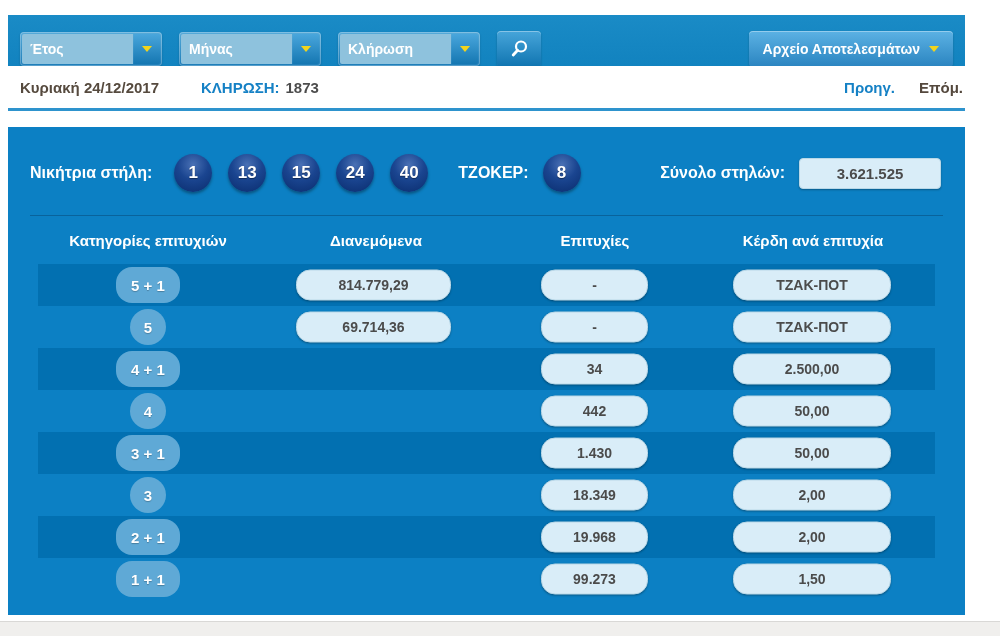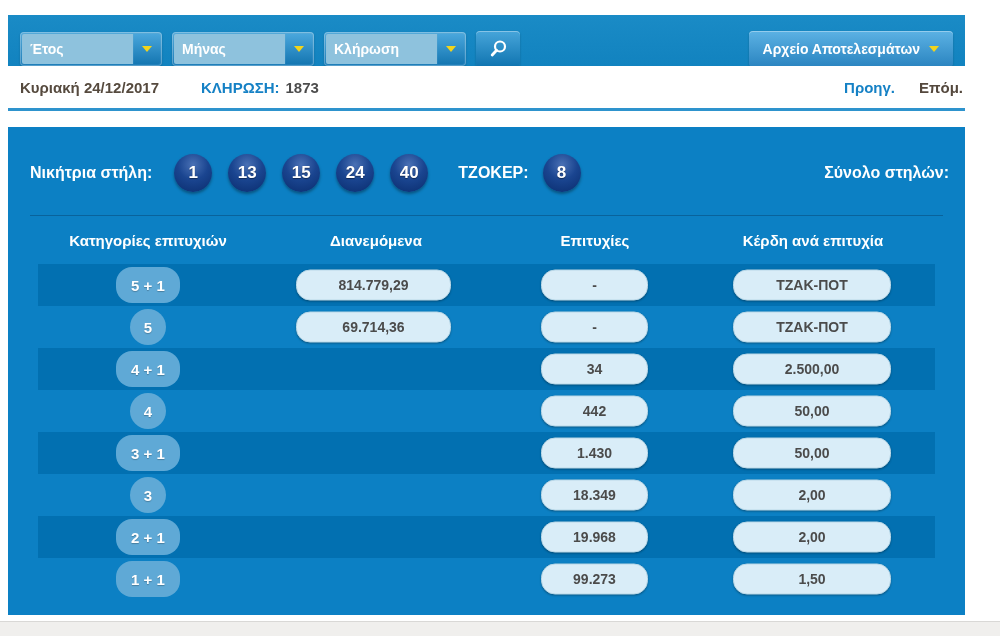--- a/index.html
+++ b/index.html
@@ -12,21 +12,21 @@
   
   .topbar {
     position:absolute; left:8px; top:15px; width:957px; height:67px;
     background:linear-gradient(#1a8bc6,#0f80bd);
     display:flex; align-items:center; padding:0 12px; box-sizing:border-box;
   }
   .dd {
     width:142px; height:34px; border-radius:4px;
     background:linear-gradient(#55aad9,#1d7db8);
     box-shadow:inset 0 0 0 1px rgba(255,255,255,0.25), 0 1px 2px rgba(0,0,0,0.2);
-    padding:2px; box-sizing:border-box; display:flex; margin-right:10px; cursor:pointer;
+    padding:2px; box-sizing:border-box; display:flex; margin-right:17px; cursor:pointer;
   }
   .dd-field {
     flex:1; background:#8ec2dd; border-radius:2px 0 0 2px;
     color:#fff; font-weight:bold; font-size:14px; line-height:30px;
     padding-left:8px; overflow:hidden; white-space:nowrap;
   }
   .dd-btn {
     width:26px; margin-left:1px; border-radius:0 2px 2px 0;
     background:linear-gradient(#49a6dc,#1577b2);
     display:flex; align-items:center; justify-content:center;
@@ -64,21 +64,21 @@
   .nav-prev { color:#1581c5; cursor:pointer; }
   .nav-next { color:#54483d; cursor:pointer; }
 
   
   .panel {
     position:absolute; left:8px; top:127px; width:957px; height:488px;
     background:#0c80c4;
   }
   .winrow {
     display:flex; align-items:center; height:44px;
-    padding:24px 16px 0 22px;
+    padding:24px 24px 0 22px;
   }
   .win-label, .joker-label, .total-label { color:#fff; font-size:16px; font-weight:bold; white-space:nowrap; }
   .balls { display:flex; gap:16px; margin-left:22px; }
   .ball {
     width:38px; height:38px; border-radius:50%;
     background:radial-gradient(circle at 50% 28%, #4a71b5 0%, #1a4590 45%, #0a2c6d 100%);
     color:#fff; font-weight:bold; font-size:17px;
     display:flex; align-items:center; justify-content:center;
     box-shadow:0 2px 3px rgba(0,0,0,0.35);
     text-shadow:0 1px 1px rgba(0,0,0,0.4);
@@ -185,20 +185,21 @@
         <div class="ball">15</div>
         <div class="ball">24</div>
         <div class="ball">40</div>
       </div>
     <span class="joker-label">ΤΖΟΚΕΡ:</span>
     <div class="joker-wrap">
       <div class="ball">8</div>
     </div>
     <div class="total-wrap">
       <span class="total-label">Σύνολο στηλών:</span>
+      <div class="lightbox total-box">3.621.525</div>
     </div>
   </div>
 
   <div class="tdivider"></div>
 
   <div class="thead" id="thead">
       <div class="th c1">Κατηγορίες επιτυχιών</div>
       <div class="th c2">Διανεμόμενα</div>
       <div class="th c3">Επιτυχίες</div>
       <div class="th c4">Κέρδη ανά επιτυχία</div>

